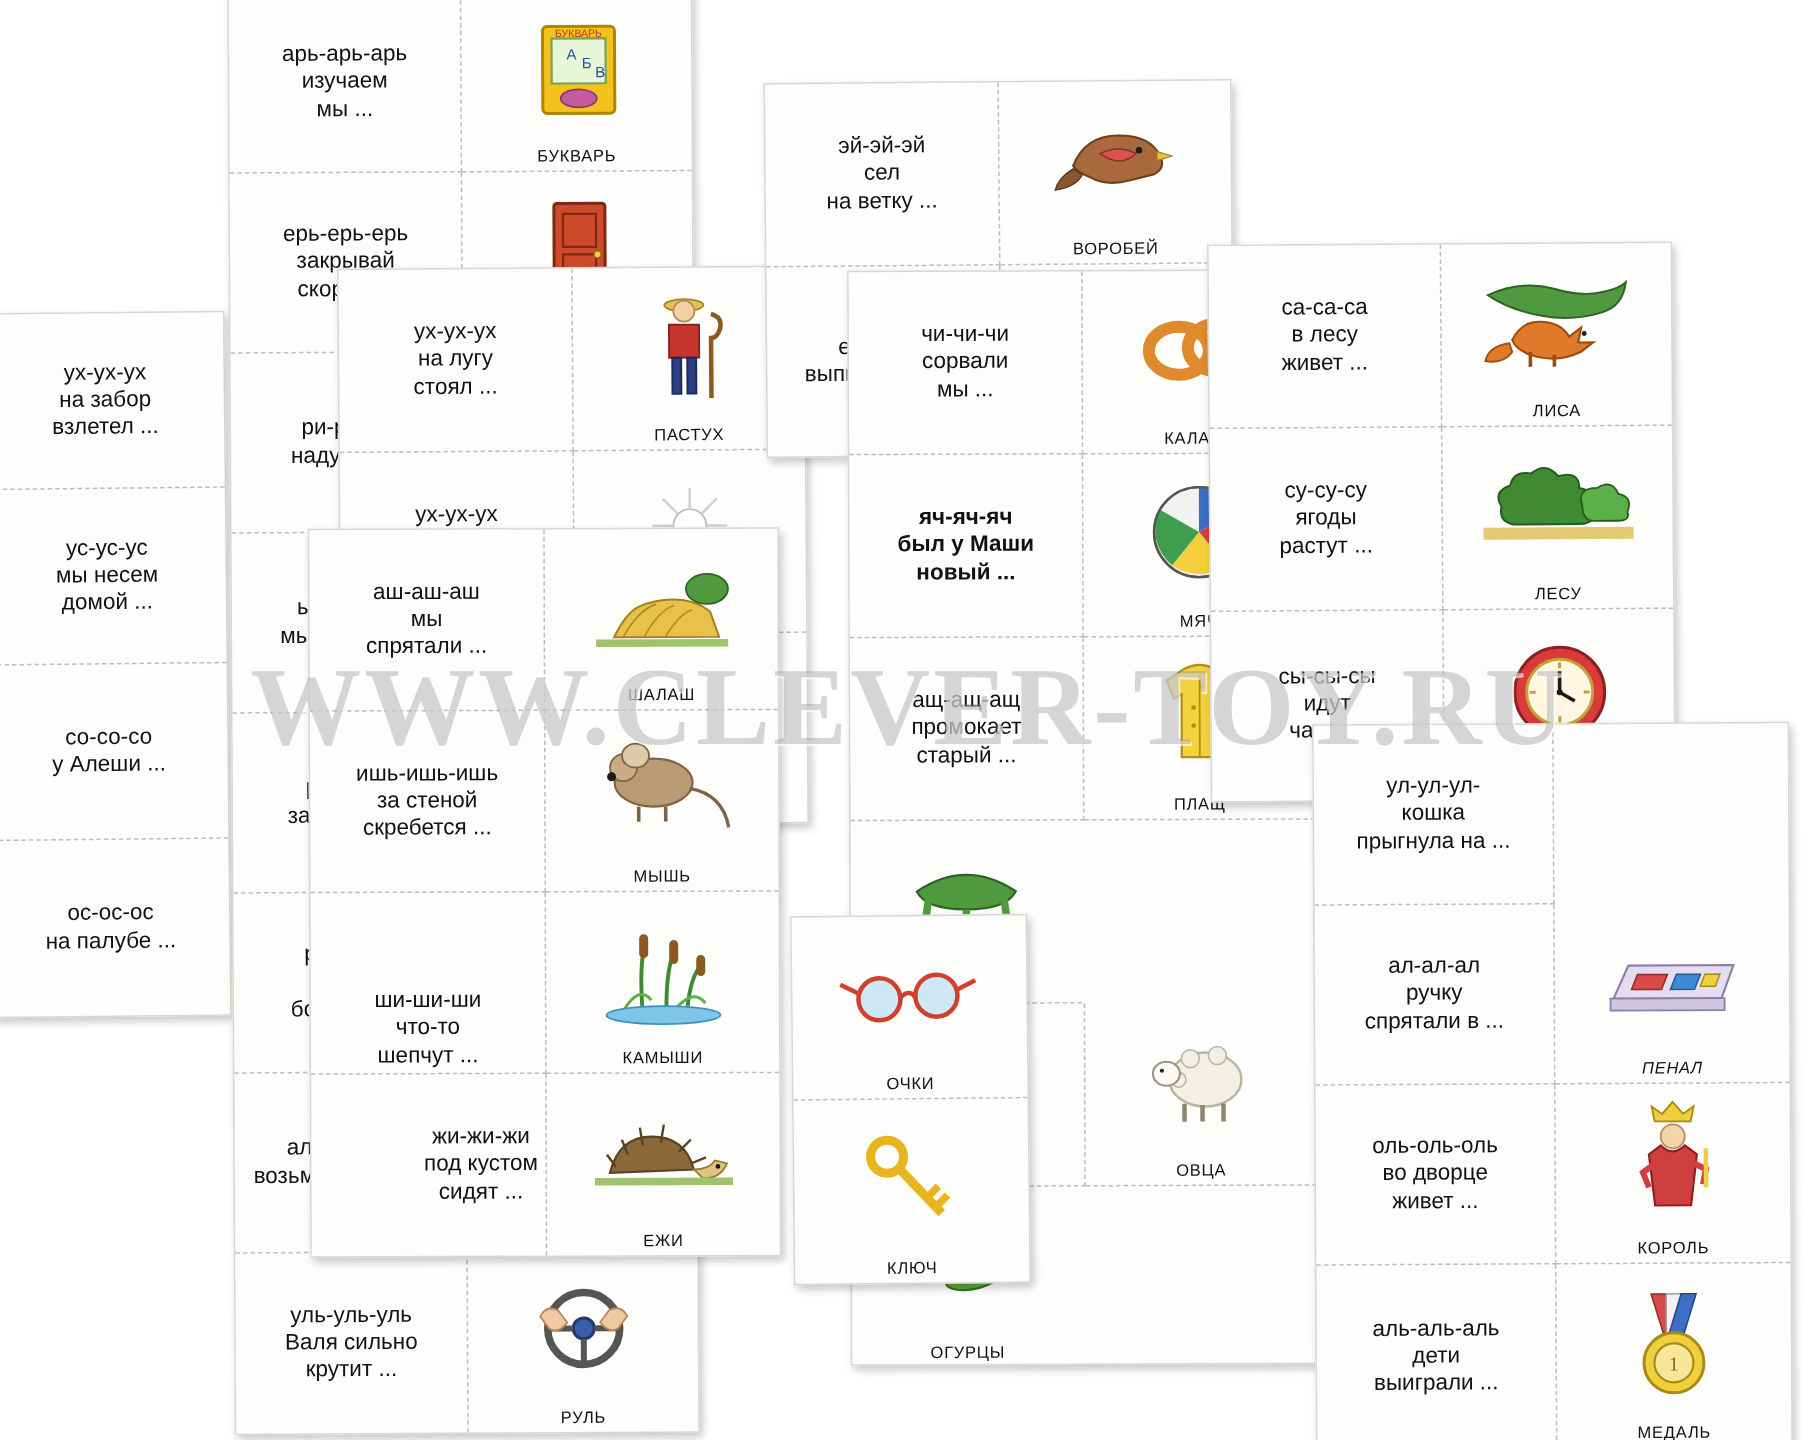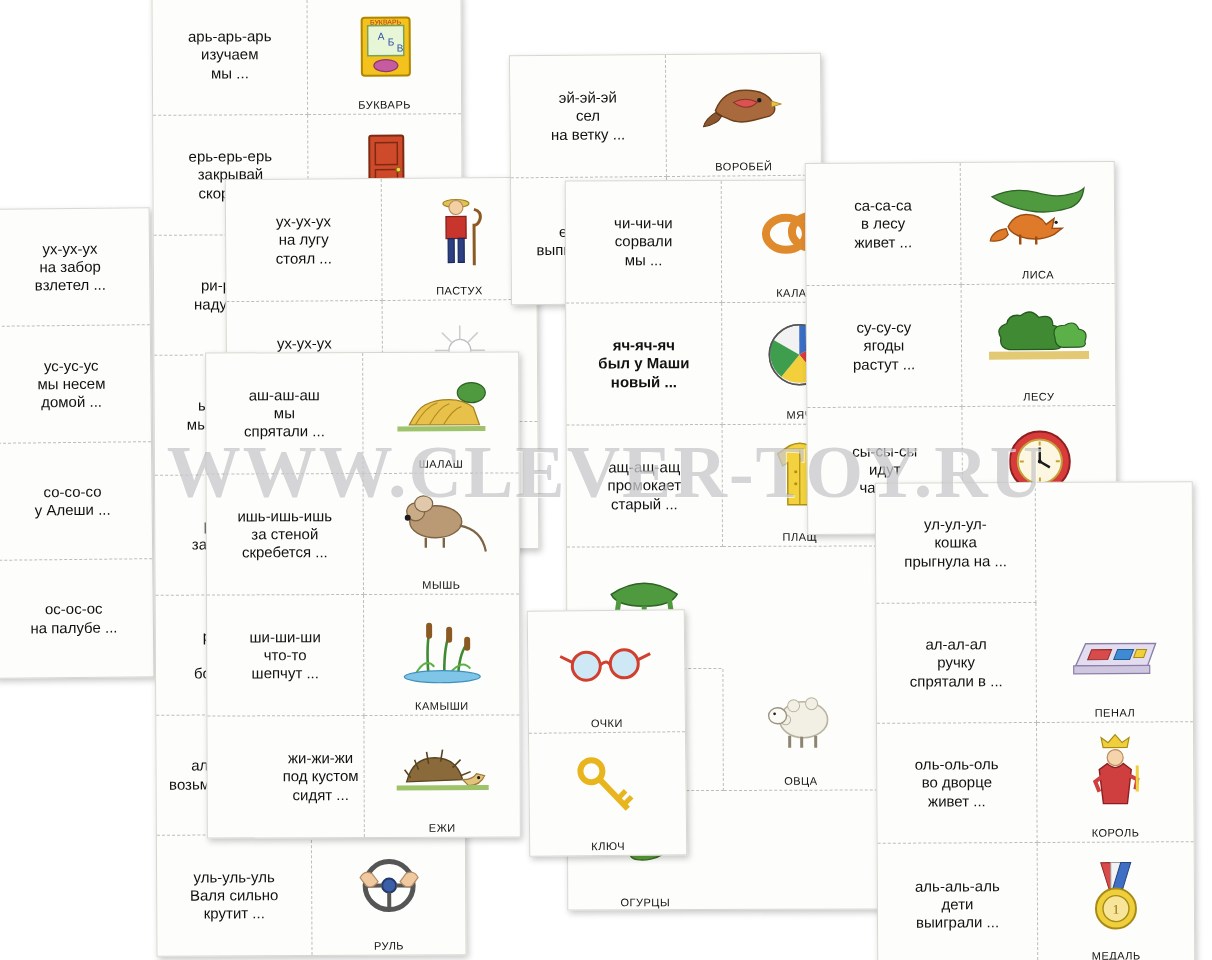--- a/index.html
+++ b/index.html
@@ -511,21 +511,21 @@
               <ellipse cx="34" cy="10" rx="9" ry="8" fill="#e0c8ab" stroke="#7d6445" stroke-width="1.2"></ellipse>
               <path d="M70 32 q22 4 26 26" stroke="#7d6445" stroke-width="2.2" fill="none"></path>
               <path d="M36 44 l0 10 M54 44 l0 10" stroke="#7d6445" stroke-width="2.4"></path>
             </svg>
           </div>
           <div class="cap">МЫШЬ</div>
         </div>
       </div>
     </div>
     <div class="row">
-      <div class="cell" style="width:157px;height:121px;">
+      <div class="cell" style="width:157px;height:121px;align-items:flex-end;">
           <div class="txt">ши-ши-ши
 что-то
 шепчут ...</div>
         </div>
       <div class="cell last-col" style="width:155px;height:121px;">
         <div class="pic">
           <div class="art">
             <svg width="88" height="74" viewBox="0 0 88 74">
               <path d="M30 62 q-2 -30 2 -44 M46 62 q0 -28 6 -40 M60 62 q2 -22 10 -30" stroke="#3f8a33" stroke-width="2.6" fill="none"></path>
               <rect x="28" y="12" width="6" height="16" rx="3" fill="#8a5a22"></rect>
@@ -665,21 +665,21 @@
 кошка
 прыгнула на ...</div>
         </div>
     </div>
     <div class="row">
       <div class="cell" style="width:160px;height:120px;">
           <div class="txt">ал-ал-ал
 ручку
 спрятали в ...</div>
         </div>
-      <div class="cell last-col" style="width:156px;height:120px;">
+      <div class="cell last-col" style="width:156px;height:120px;font-style:italic;">
         <div class="pic">
           <div class="art">
             <svg width="94" height="58" viewBox="0 0 94 58">
               <path d="M8 40 l10 -22 h70 l-8 22 z" fill="#e4ddf0" stroke="#8b7fa8" stroke-width="1.4"></path>
               <path d="M20 34 l4 -10 h20 l-4 10 z" fill="#d94b4b" stroke="#8b2b2b" stroke-width="1"></path>
               <path d="M46 34 l4 -10 h16 l-4 10 z" fill="#3f8ad4" stroke="#245a8c" stroke-width="1"></path>
               <path d="M66 32 l3 -8 h10 l-3 8 z" fill="#f0cf3c" stroke="#a88b14" stroke-width="1"></path>
               <path d="M6 40 h76 v8 h-76 z" fill="#cfc6e0" stroke="#8b7fa8" stroke-width="1.2"></path>
             </svg>
           </div>

